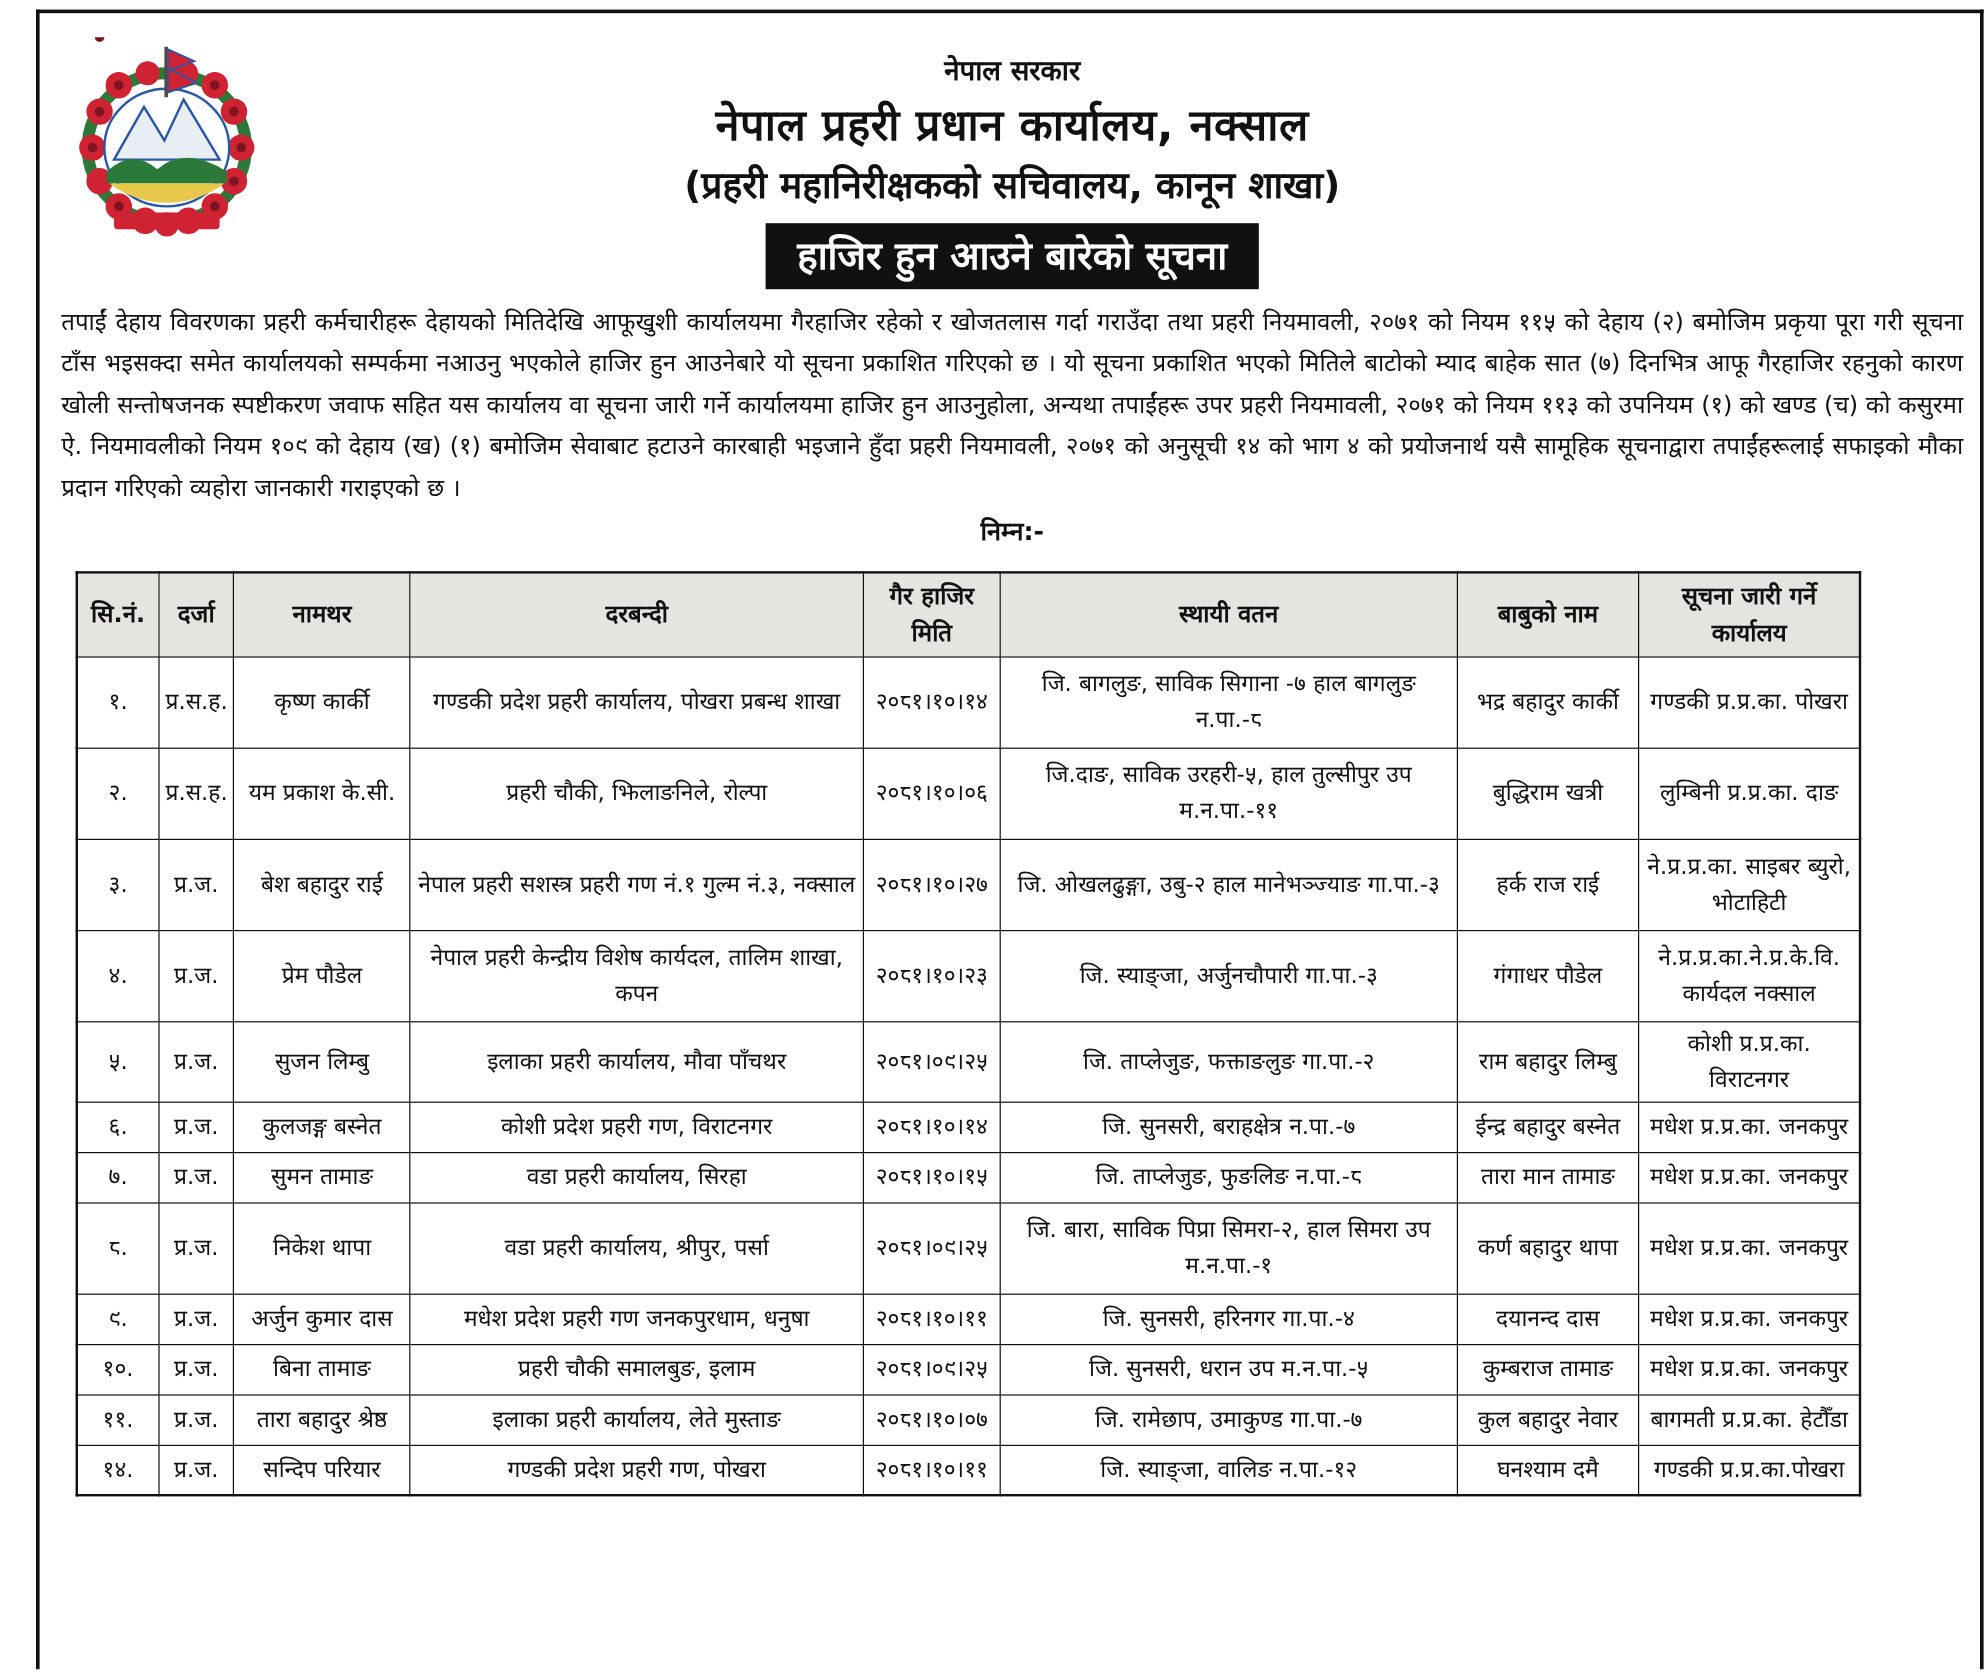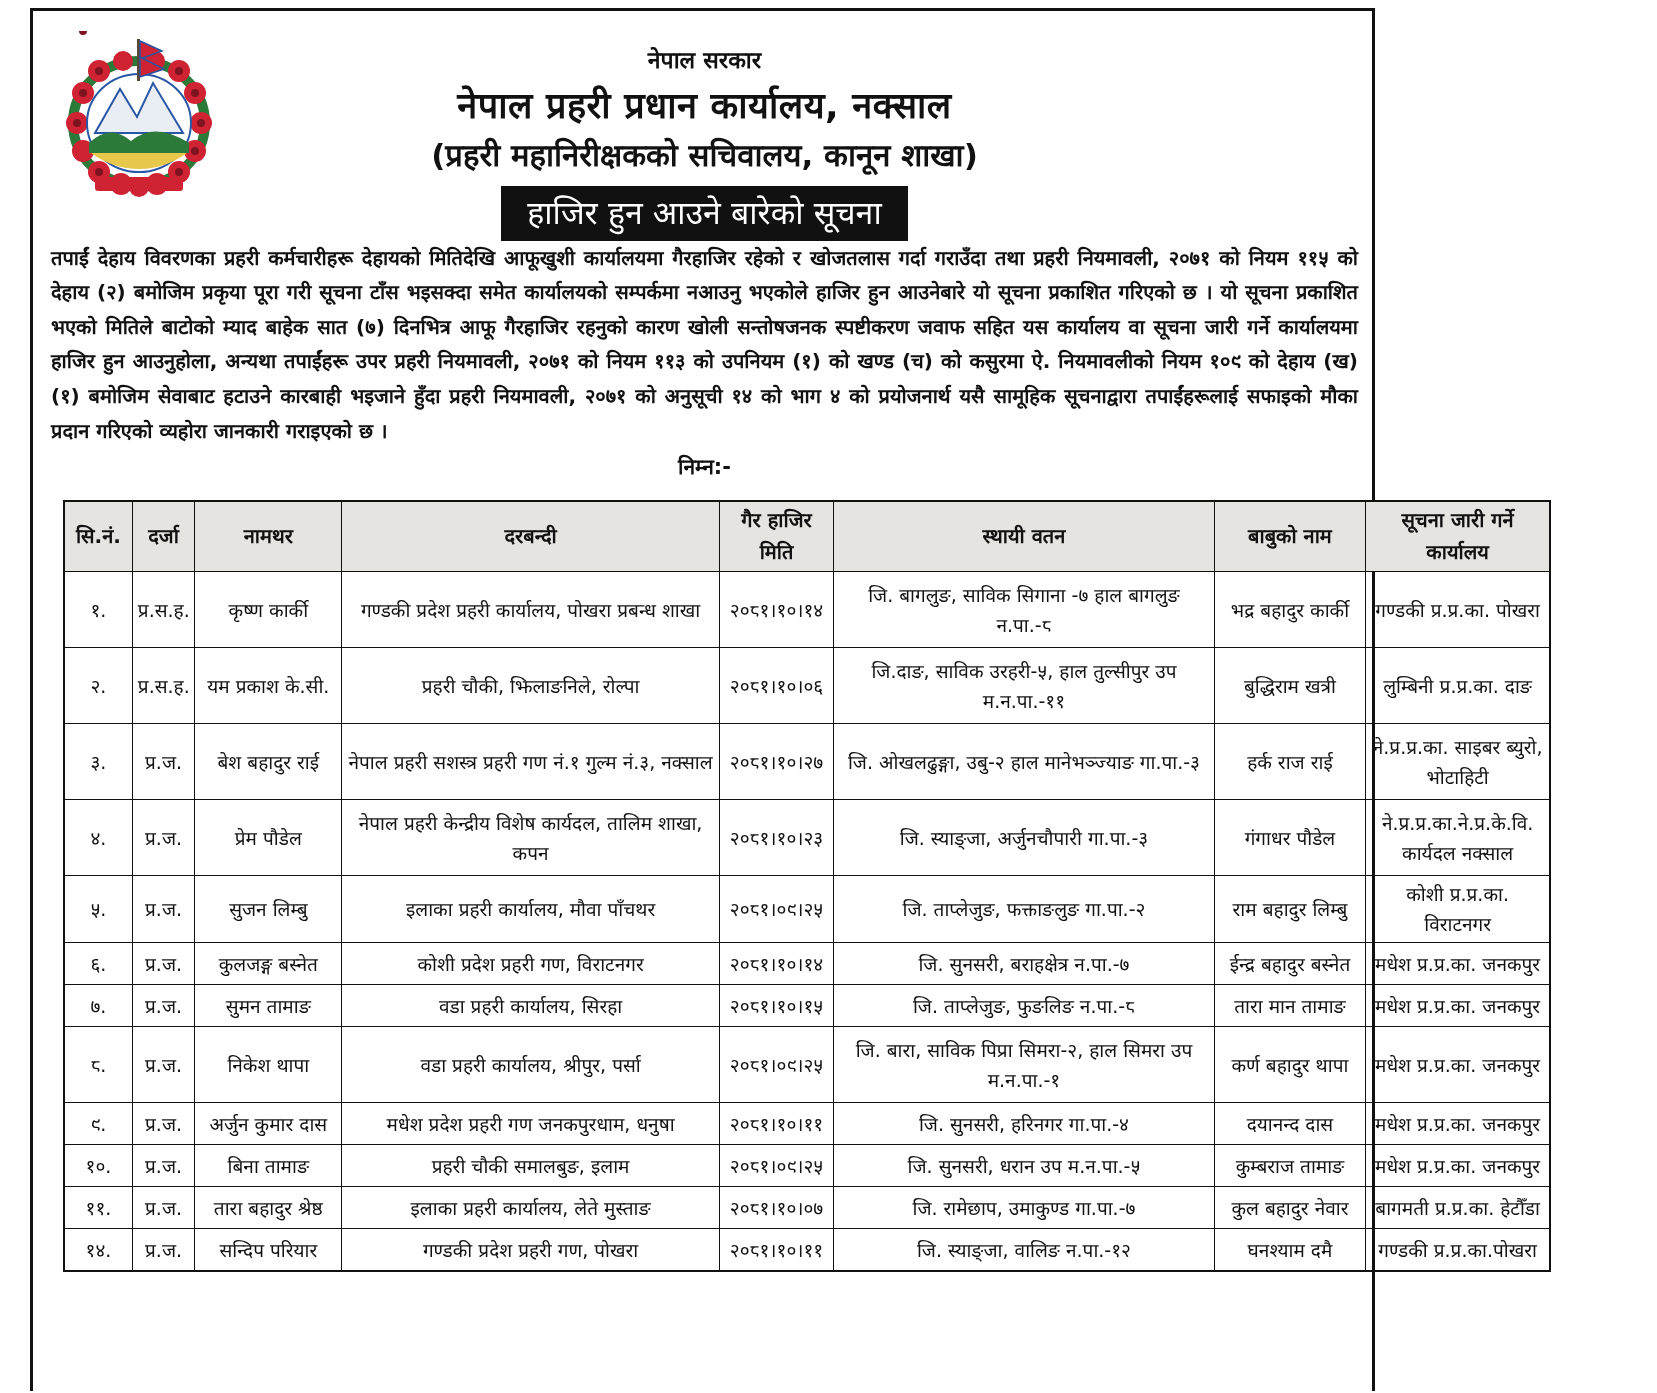--- a/index.html
+++ b/index.html
@@ -6,21 +6,21 @@
   html, body {
     width: 1657px; height: 1393px;
     background: #ffffff;
     font-family: "DejaVu Sans", sans-serif;
     color: #111111;
     overflow: hidden;
   }
   .page-frame {
     position: absolute;
     left: 30px; top: 8px;
-    width: 1345px; height: 1383px;
+    width: 1623px; height: 1383px;
     border: 3px solid #111111;
     border-bottom: none;
     background: #ffffff;
     padding: 14px 14px 0 18px;
   }
   
   .emblem {
     position: absolute;
     left: 32px; top: 20px;
     width: 148px; height: 170px;
@@ -28,32 +28,32 @@
   
   .header-block { text-align: center; padding-top: 18px; }
   .gov-line      { font-size: 23px; font-weight: bold; line-height: 1.55; }
   .ministry-line { font-size: 25px; font-weight: bold; line-height: 1.6; }
   .office-line   { font-size: 36px; font-weight: bold; line-height: 1.5; letter-spacing: 0.5px; }
   .suboffice-line{ font-size: 31px; font-weight: bold; line-height: 1.45; }
   .notice-banner {
     display: inline-block;
     background: #111111;
     color: #ffffff;
-    font-size: 32px; font-weight: normal;
+    font-size: 32px; font-weight: bold;
     padding: 4px 26px 8px 26px;
     margin-top: 8px;
   }
   .pub-date { font-size: 21px; font-weight: bold; margin-top: 10px; }
   
   .body-paragraph {
-    margin-top: 0;
+    margin-top: 10px;
     font-size: 20px;
     line-height: 1.73;
     text-align: justify;
-    font-weight: 700;
+    font-weight: 400;
   }
   .list-label { text-align: center; font-size: 21px; font-weight: bold; margin: 4px 0 20px 0; }
   
   table.notice-table {
     border-collapse: collapse;
     width: 1488px;
     margin-left: 12px;
     table-layout: fixed;
     border: 2.5px solid #111111;
   }

